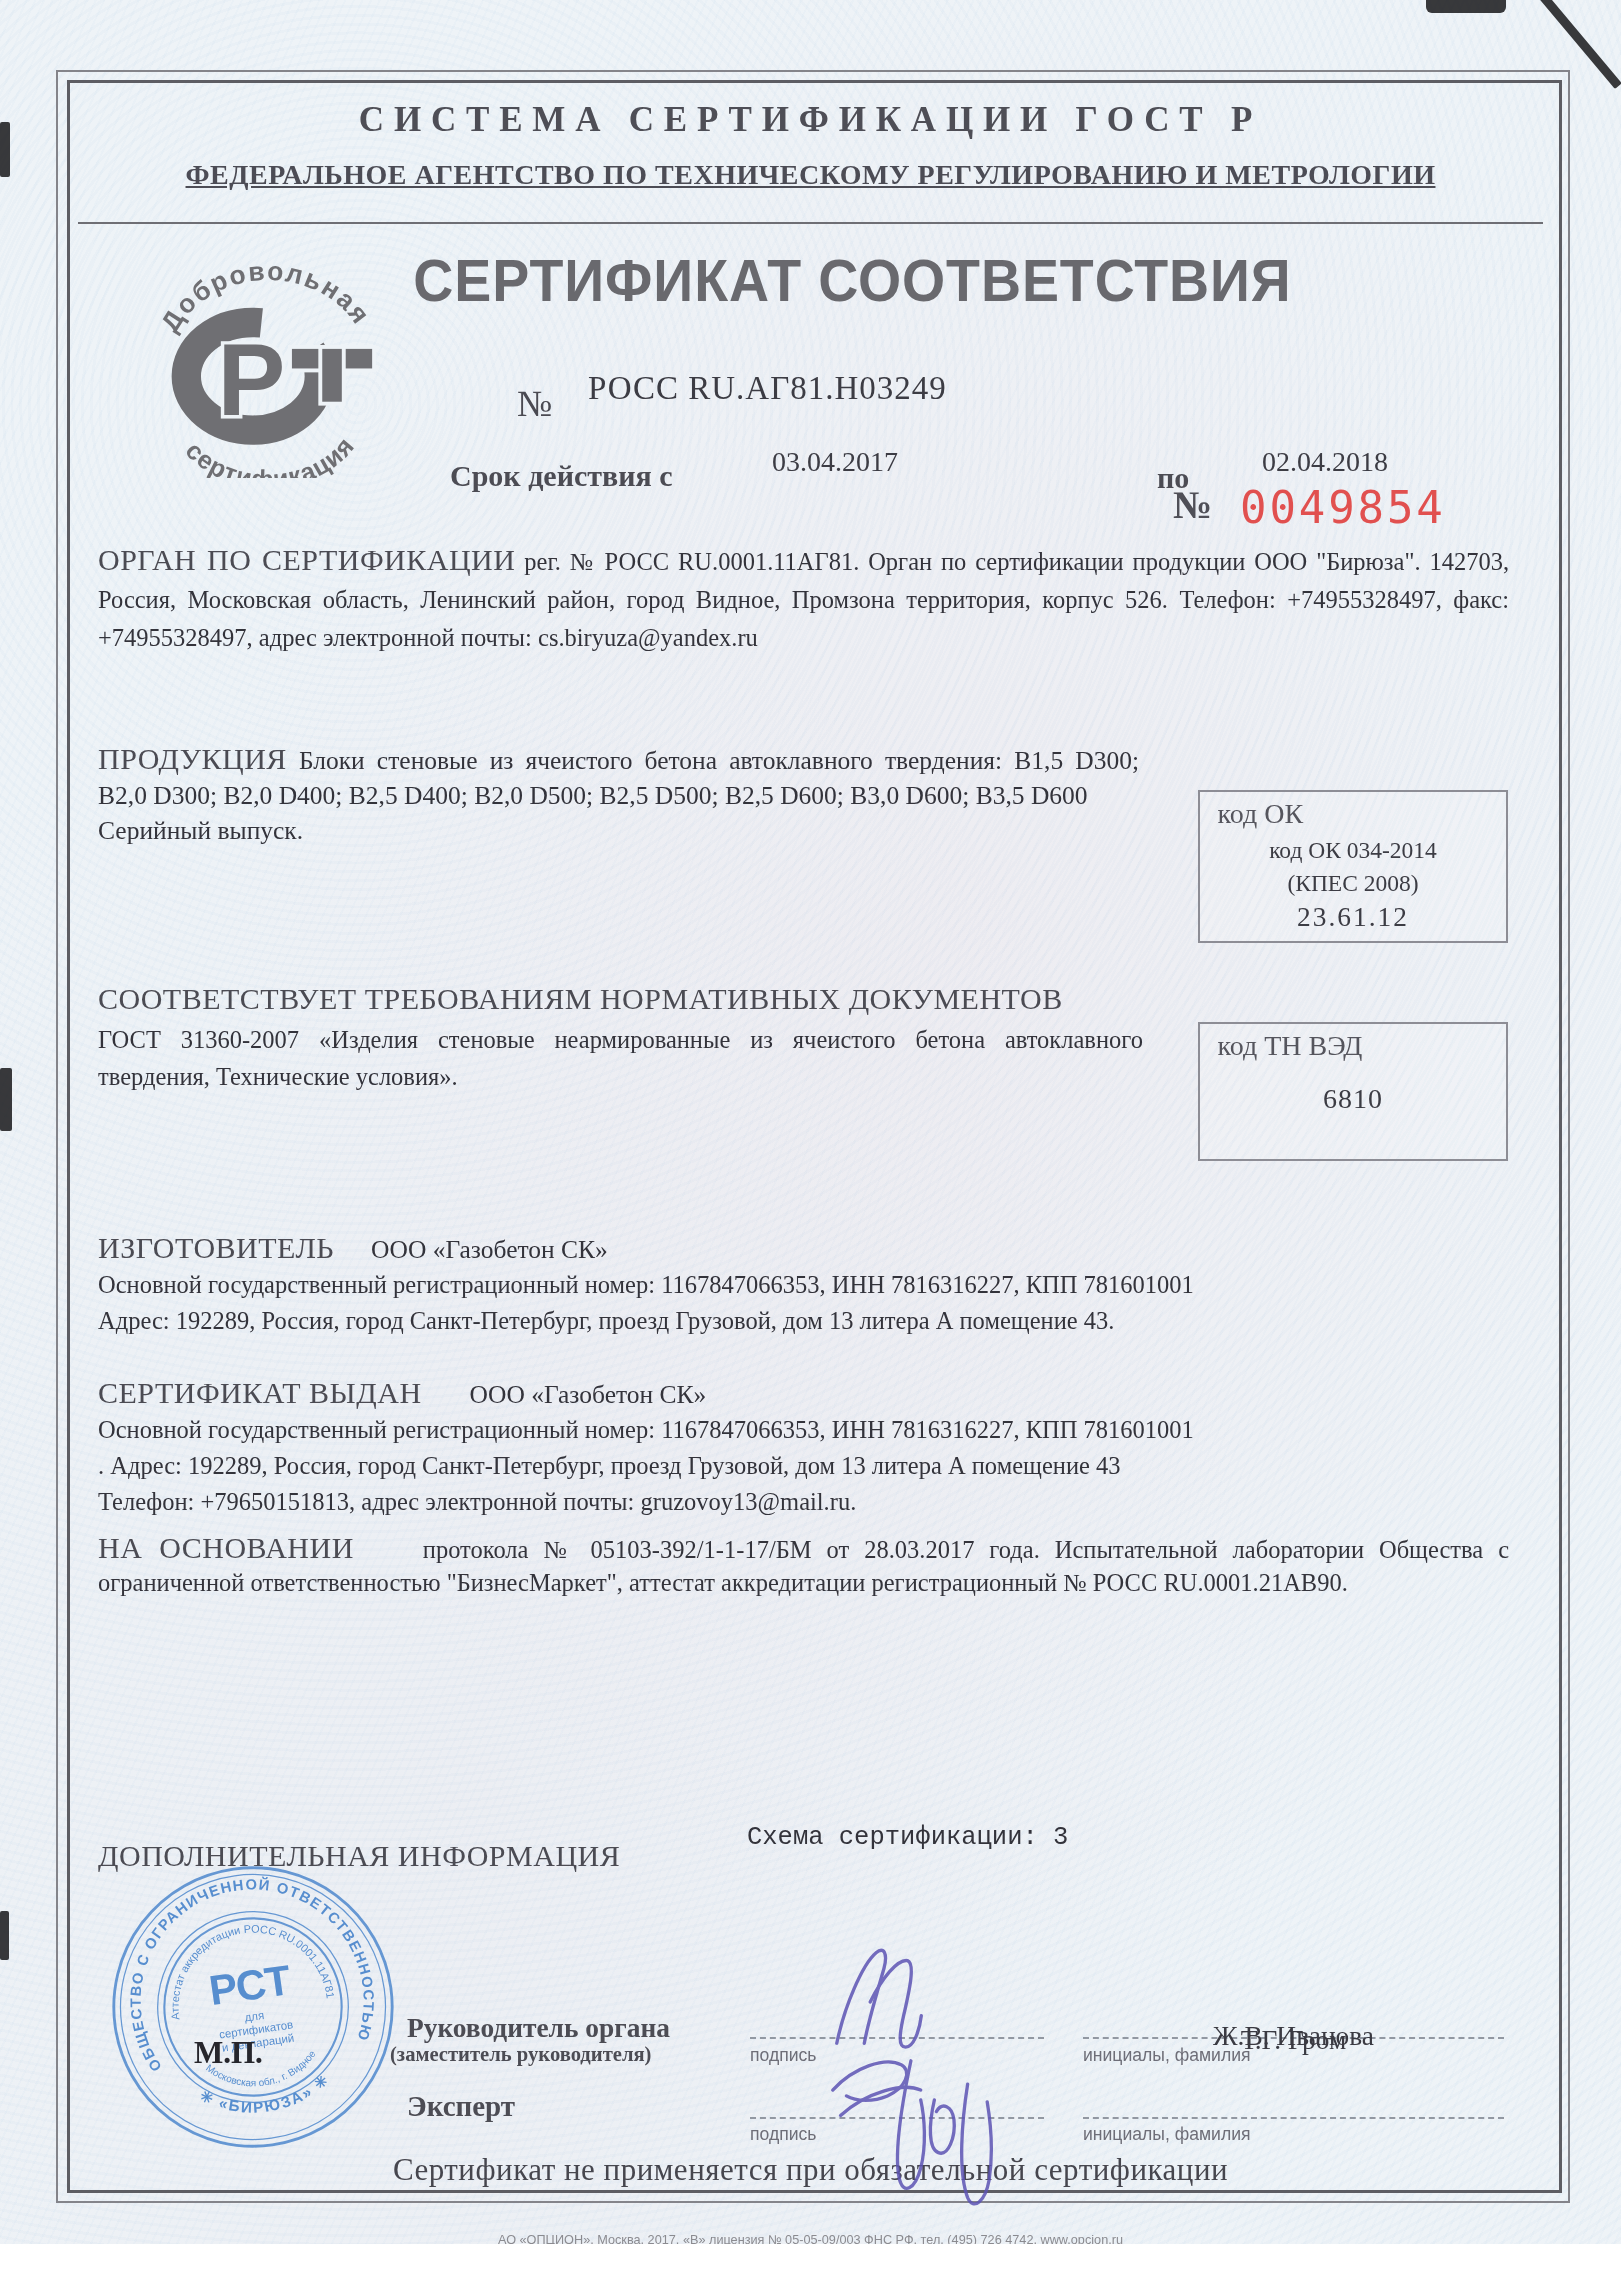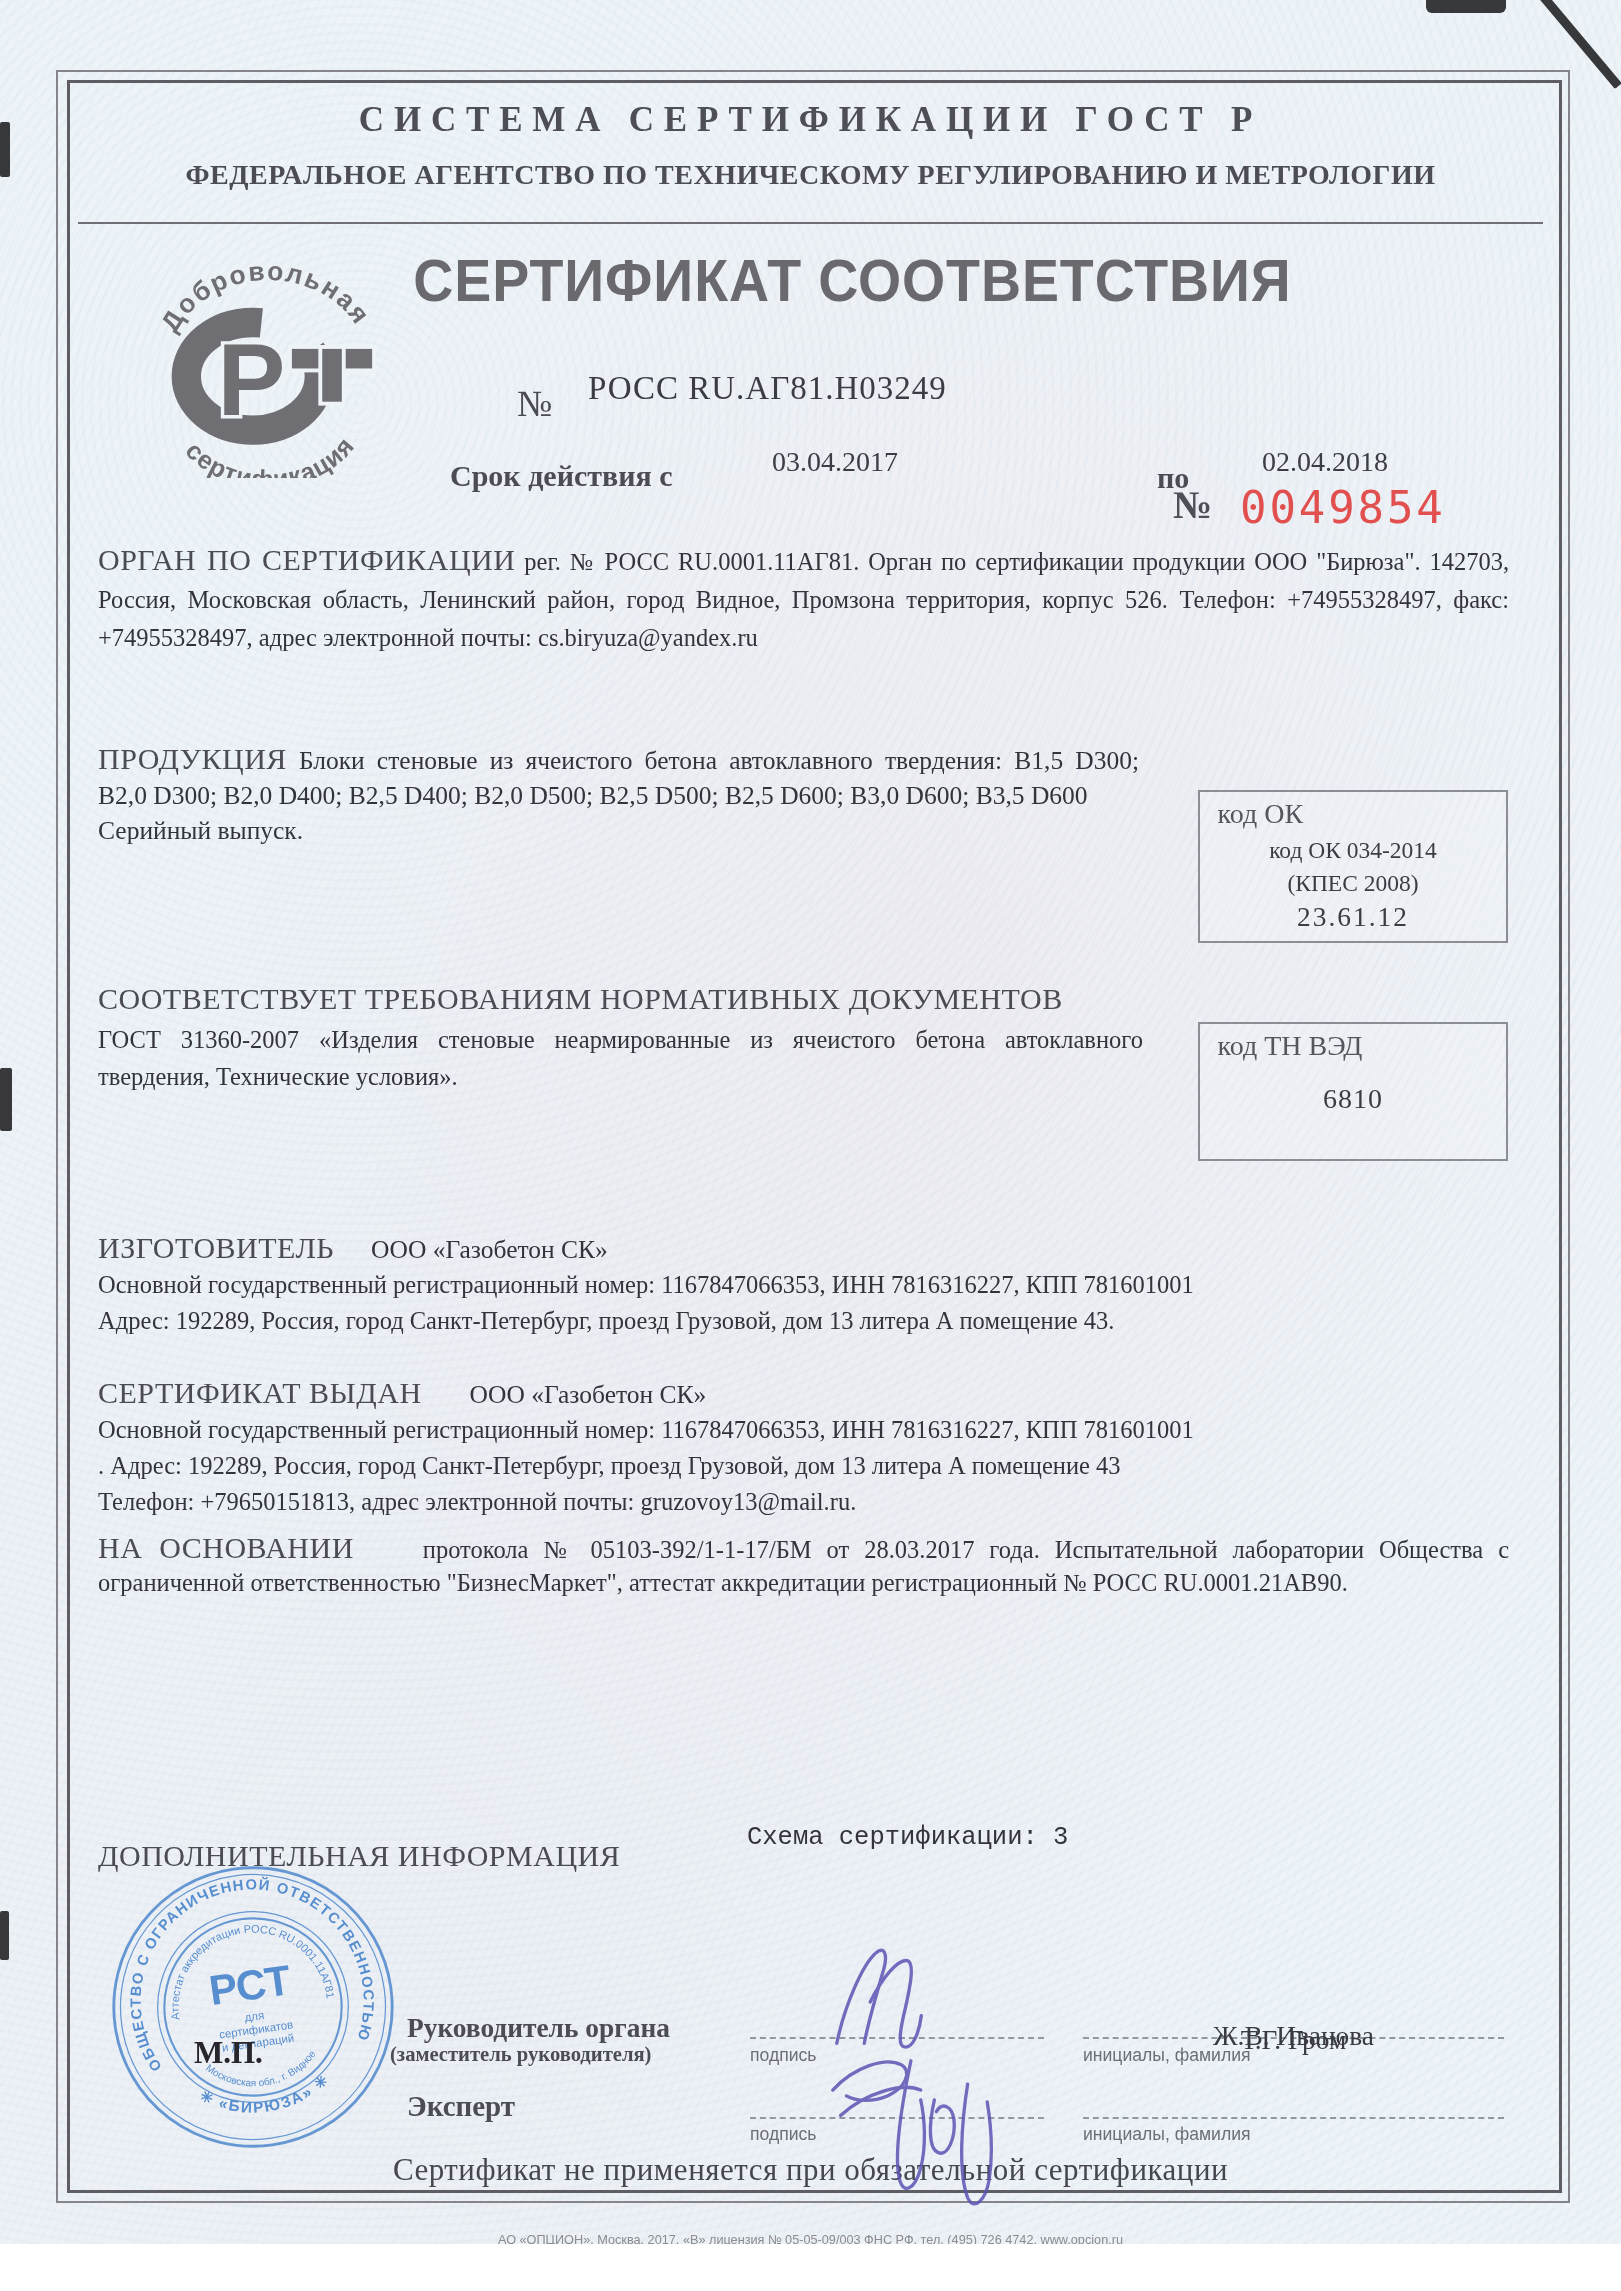--- a/index.html
+++ b/index.html
@@ -12,21 +12,21 @@
       repeating-linear-gradient(115deg, rgba(150,192,226,0.05) 0 2px, transparent 2px 7.8px),
       #eef3f7;
     font-family:"Liberation Serif", serif;color:#33333b;
   }
   .abs{position:absolute;}
   
   .frame-outer{left:56px;top:70px;width:1510px;height:2129px;border:2px solid #84848a;}
   .frame-inner{left:67px;top:80px;width:1489px;height:2107px;border:3.9px solid #5d5d63;}
   
   .hdr-title{left:0;top:100px;width:1621px;text-align:center;font-size:35px;letter-spacing:9.8px;color:#4e4e56;font-weight:bold;}
-  .hdr-agency{left:0;top:159px;width:1621px;text-align:center;font-size:28px;font-weight:bold;color:#4c4c55;letter-spacing:0.5px;}
+  .hdr-agency{left:0;top:159px;width:1621px;text-align:center;font-size:28px;font-weight:bold;color:#4c4c55;letter-spacing:0.5px;text-decoration:underline;}
   .hdr-rule{left:78px;top:222px;width:1465px;height:0;border-top:2px solid #6e6e74;}
   .doc-title{left:274px;top:247px;width:1157px;text-align:center;font-family:"Liberation Sans",sans-serif;
      font-weight:bold;font-size:59px;color:#69696e;letter-spacing:1px;transform:scaleX(.94);transform-origin:center;}
   
   .no-sym{left:517px;top:382px;font-size:37px;color:#4a4a52;}
   .no-val{left:588px;top:370px;font-size:33px;color:#3c3c44;letter-spacing:1px;}
   .val-label{left:450px;top:459px;font-size:30px;font-weight:bold;color:#4c4c54;}
   .val-from{left:772px;top:446px;font-size:28px;color:#3c3c44;}
   .val-to-label{left:1157px;top:461px;font-size:30px;font-weight:bold;color:#4c4c54;}
   .val-to{left:1262px;top:446px;font-size:28px;color:#3c3c44;}

